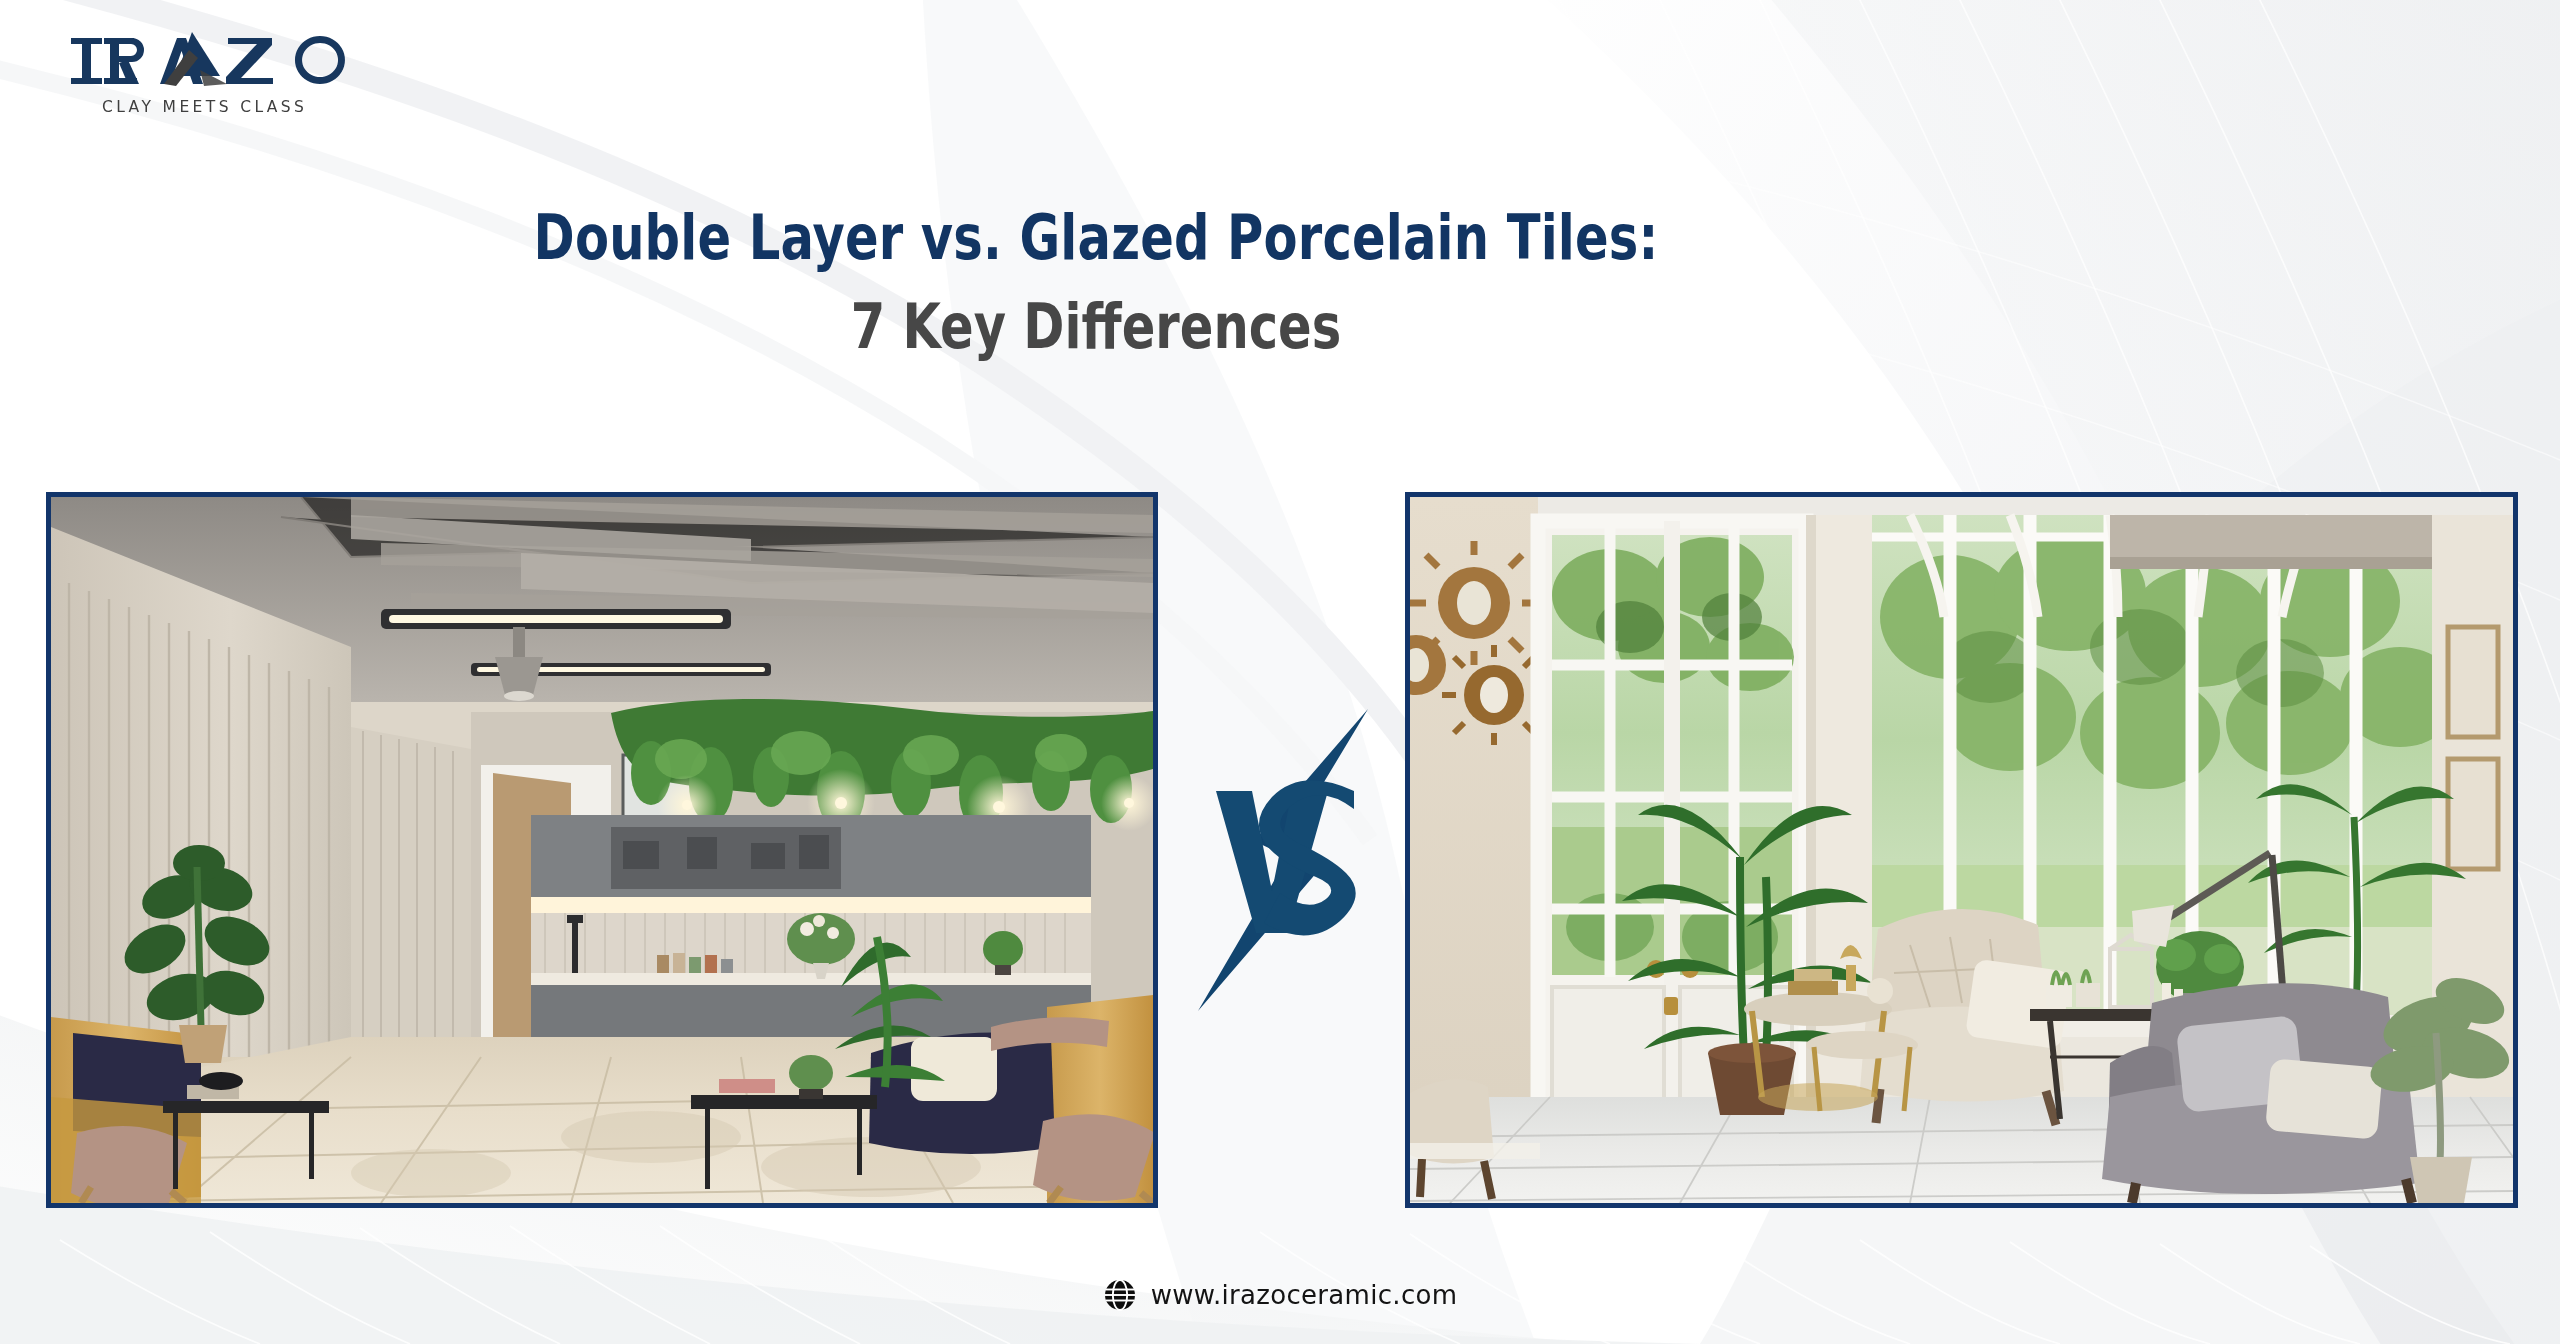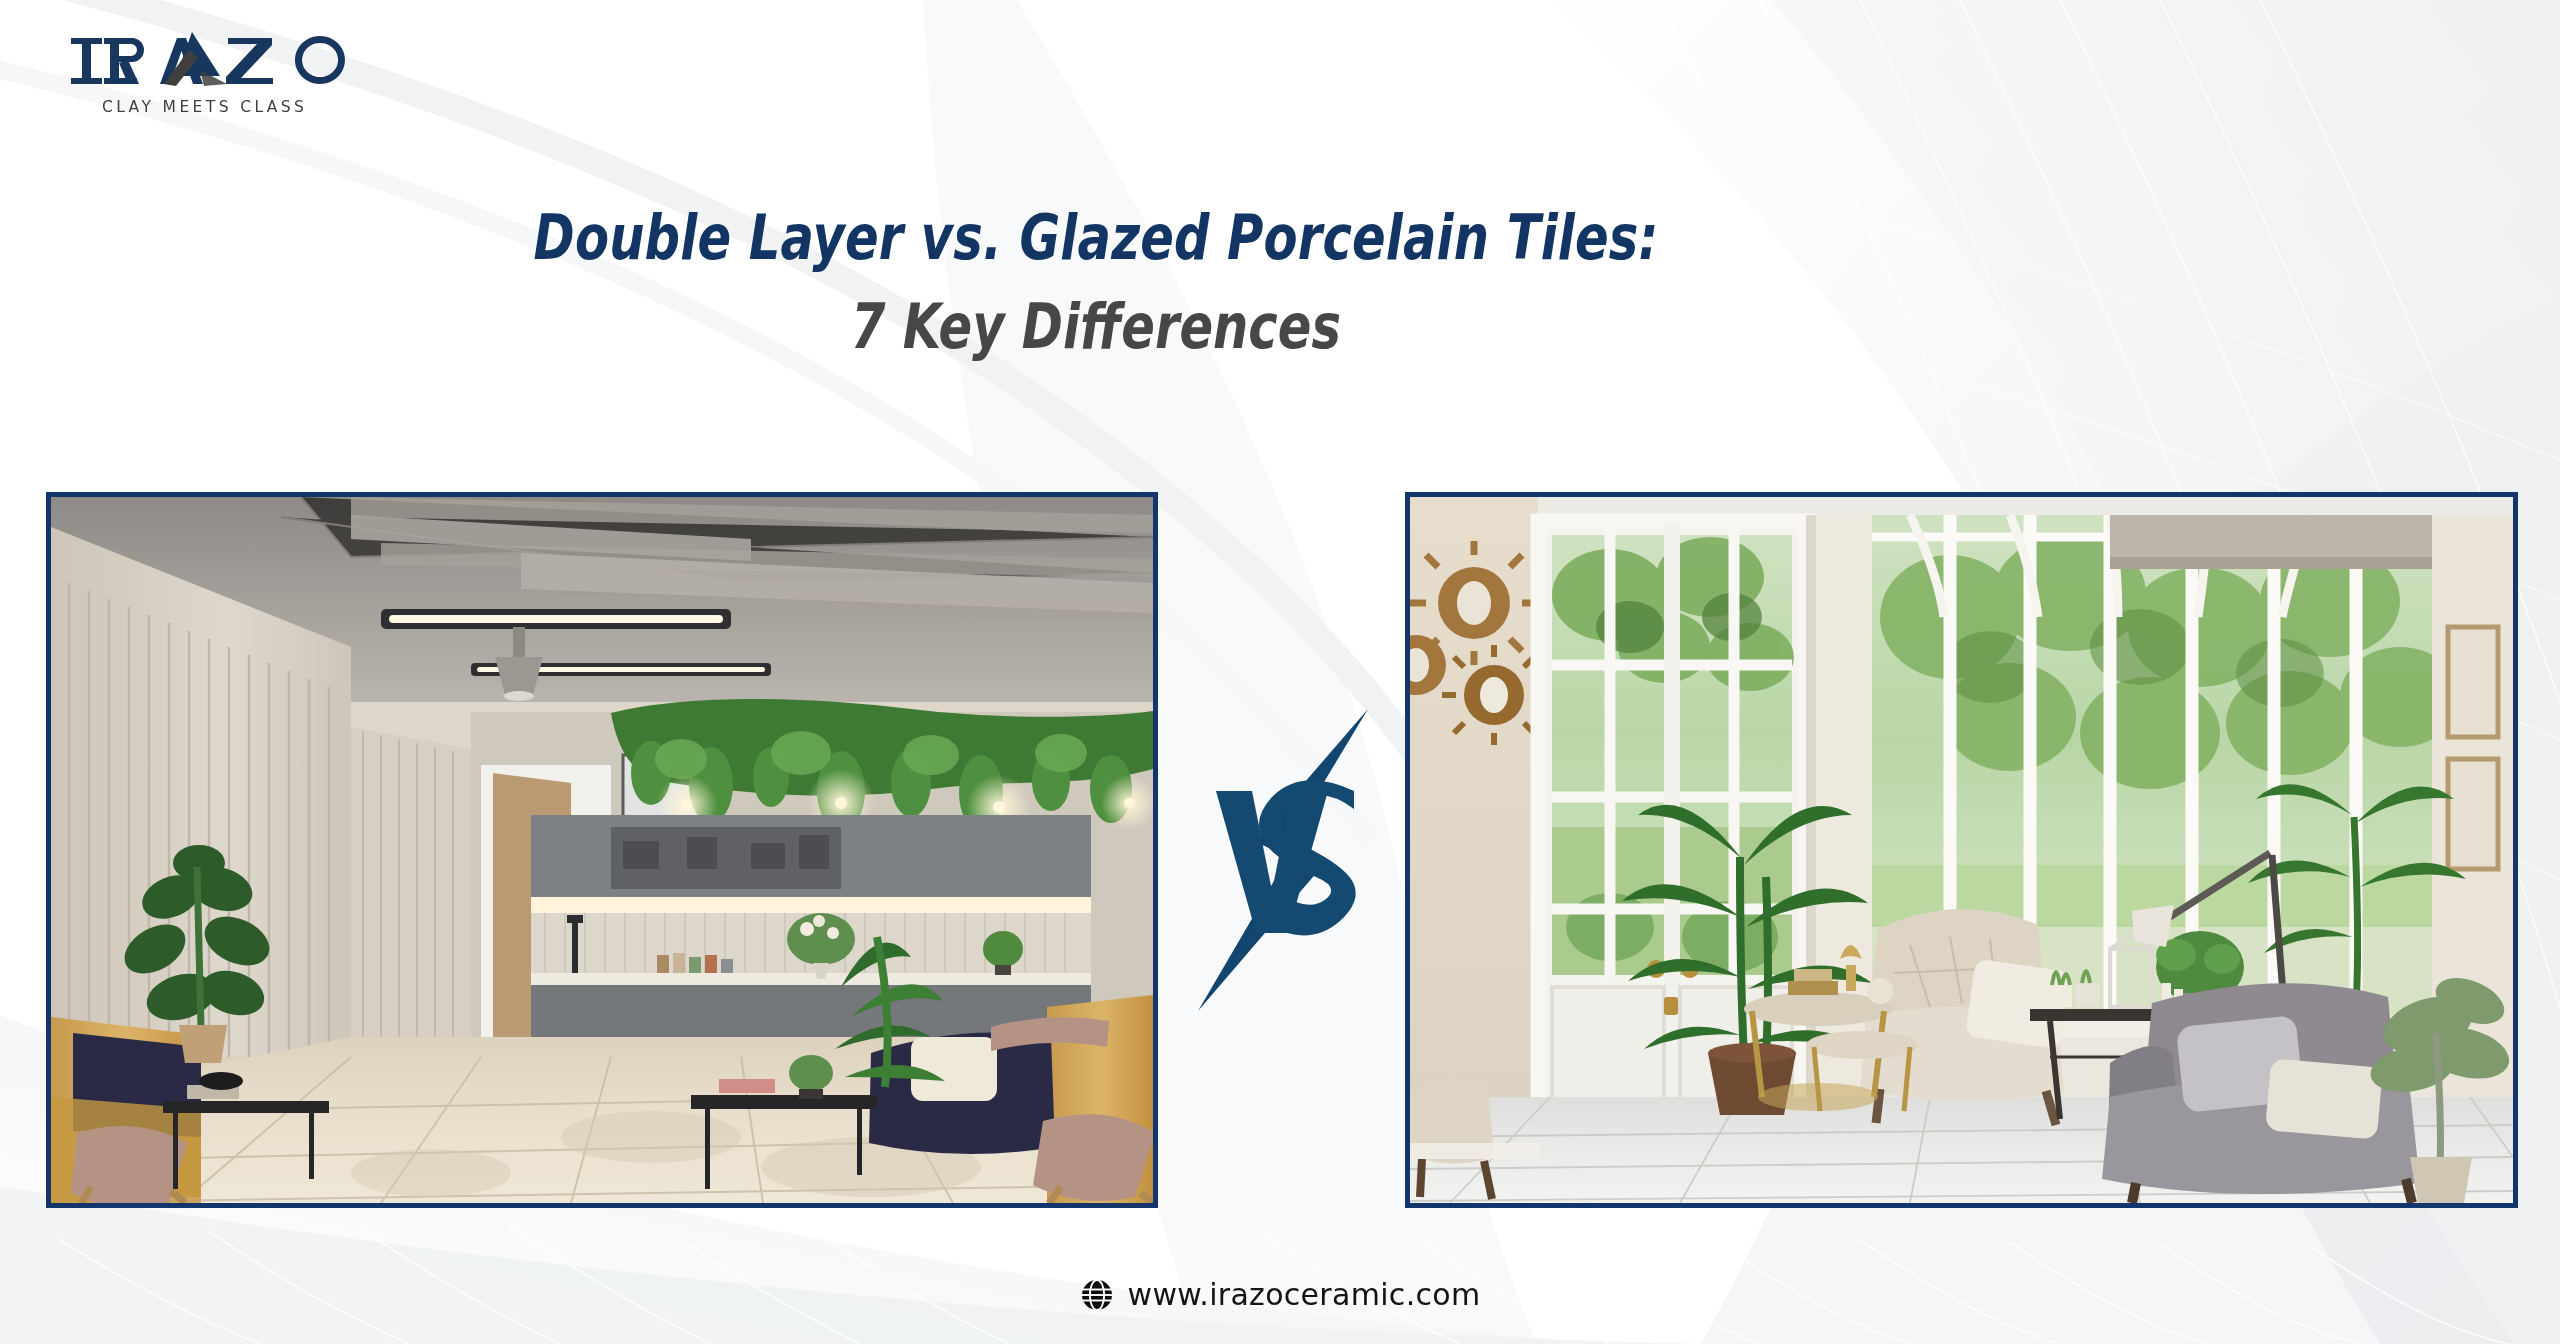--- a/index.html
+++ b/index.html
@@ -18,21 +18,20 @@
   
   .logo-wrap {
     position:absolute; left:52px; top:14px; width:340px; height:110px;
   }
   .logo-mark { width:340px; height:110px; display:block; }
 
   
   .title-block {
     position:absolute; left:0; top:205px; width:2192px; text-align:center;
     z-index:5;
-    font-style:italic;
   }
   .title-line1 {
     font-family:"DejaVu Sans", sans-serif;
     font-weight:bold;
     font-size:62px;
     letter-spacing:0.2px;
     color:#123563;
     line-height:1.05;
     transform:scaleX(0.80);
     transform-origin:center center;
@@ -70,21 +69,21 @@
 
   
   .footer {
     position:absolute; left:0; top:1278px; width:2560px;
     display:flex; align-items:center; justify-content:center; gap:14px;
     z-index:7;
   }
   .globe-icon { width:34px; height:34px; display:block; flex:0 0 auto; }
   .footer-url {
     font-family:"DejaVu Sans", sans-serif;
-    font-size:30px;
+    font-size:26px;
     color:#141414;
     letter-spacing:0.3px;
     line-height:1;
   }
 </style>
 </head>
 <body>
 
 <div class="bg-root">
   <svg class="bg-svg" viewBox="0 0 2560 1344" preserveAspectRatio="none">

